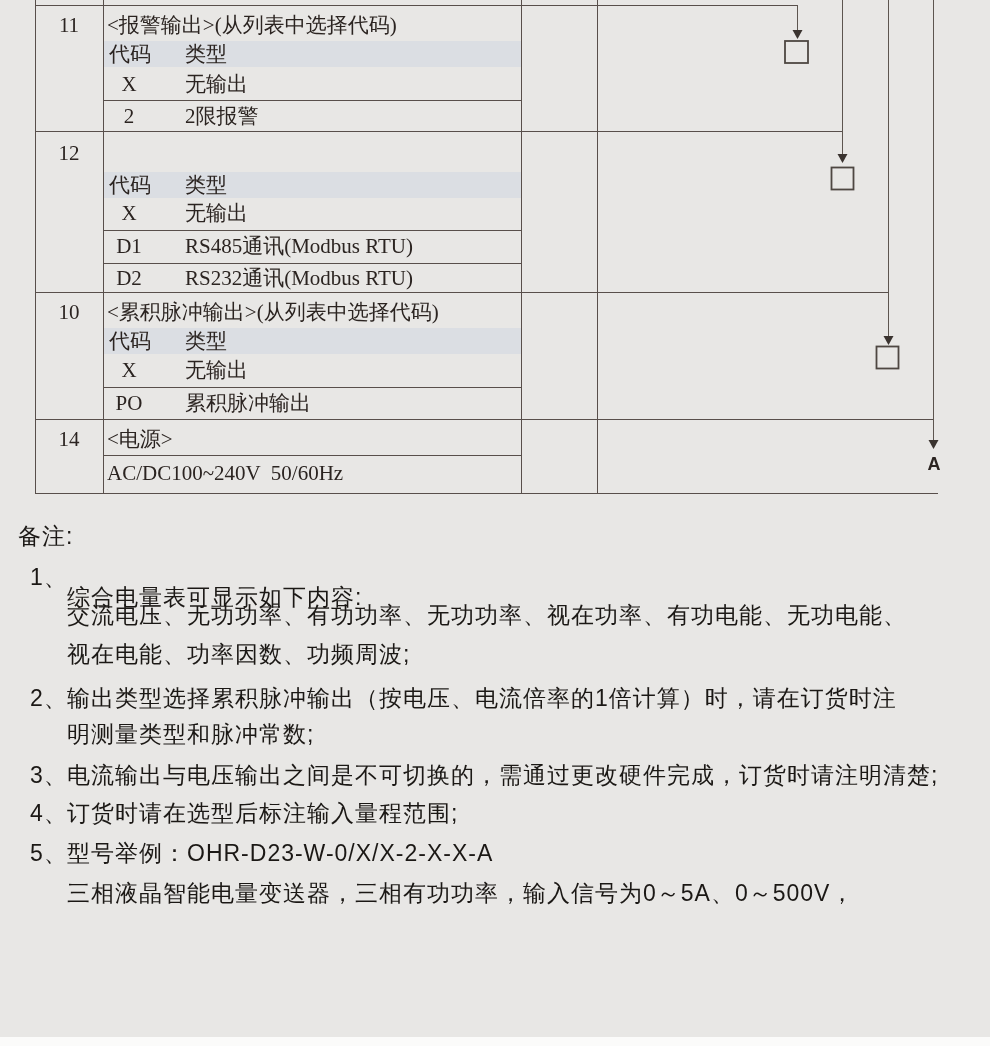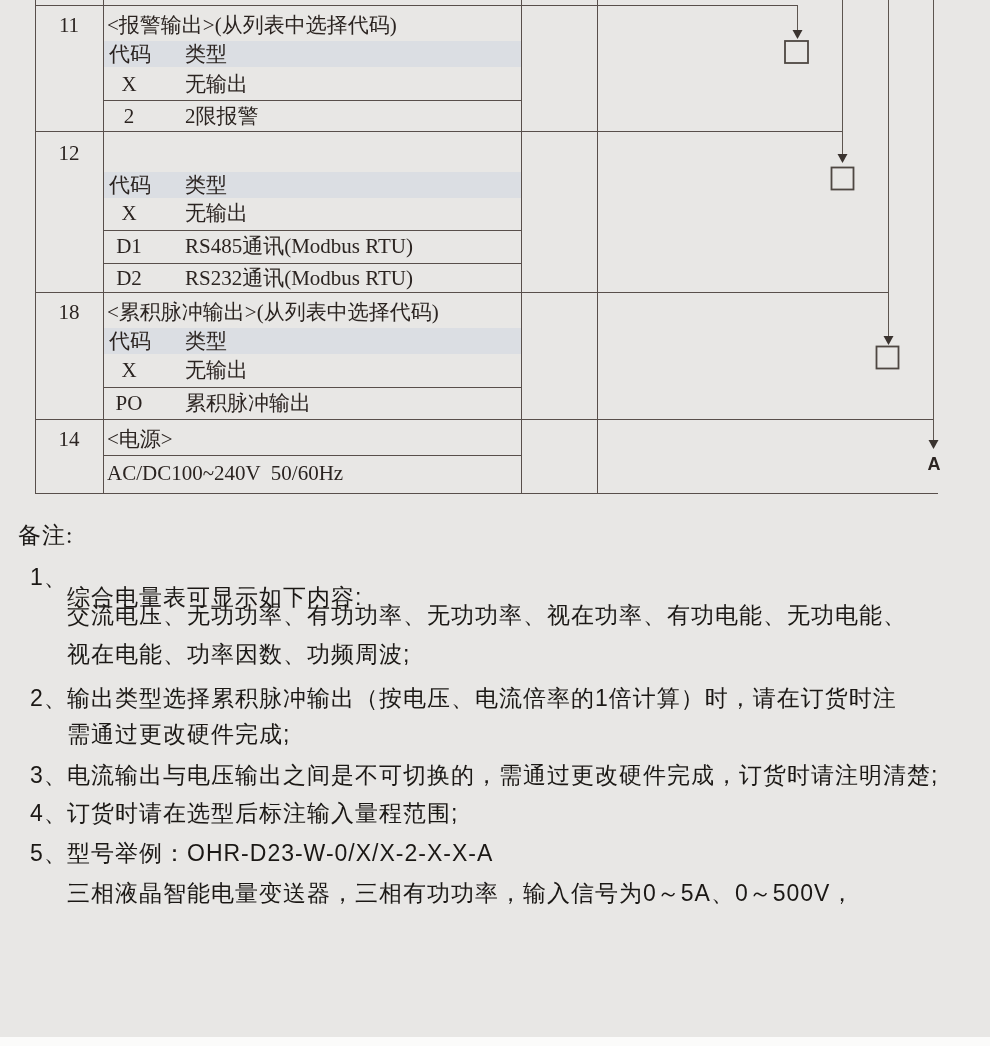--- a/index.html
+++ b/index.html
@@ -21,21 +21,21 @@
     font-family:"Liberation Sans","DejaVu Sans",sans-serif;
     font-size:18px;font-weight:600;color:#2b2421;line-height:22px;
   }
   .note{
     position:absolute;white-space:pre;
     font-family:"Liberation Sans","DejaVu Sans",sans-serif;
     font-size:23px;line-height:28px;letter-spacing:1px;color:#1b1815;
   }
   .nnum{left:30px;}
   .nbody{left:67px;}
-  .nhead{left:18px;font-family:Liberation Serif, serif;}
+  .nhead{left:18px;}
   .bottom-strip{position:absolute;left:0;top:1037px;width:990px;height:9px;background:#fbfbfa;}
 </style>
 </head>
 <body>
 
 <div class="page">
 
   <div class="band" style="top:41px"></div>
   <div class="band" style="top:172px"></div>
   <div class="band" style="top:328px"></div>
@@ -91,21 +91,21 @@
   <div class="t num" style="top:140px">12</div>
   <div class="t hcode" style="top:172px">代码</div>
   <div class="t type" style="top:172px">类型</div>
   <div class="t code" style="top:200px">X</div>
   <div class="t type" style="top:200px">无输出</div>
   <div class="t code" style="top:233px">D1</div>
   <div class="t type" style="top:233px">RS485通讯(Modbus RTU)</div>
   <div class="t code" style="top:265px">D2</div>
   <div class="t type" style="top:265px">RS232通讯(Modbus RTU)</div>
 
-  <div class="t num" style="top:299px">18</div>
+  <div class="t num" style="top:299px">10</div>
   <div class="t title" style="top:299px">&lt;累积脉冲输出&gt;(从列表中选择代码)</div>
   <div class="t hcode" style="top:328px">代码</div>
   <div class="t type" style="top:328px">类型</div>
   <div class="t code" style="top:357px">X</div>
   <div class="t type" style="top:357px">无输出</div>
   <div class="t code" style="top:390px">PO</div>
   <div class="t type" style="top:390px">累积脉冲输出</div>
 
   <div class="t num" style="top:426px">14</div>
   <div class="t title" style="top:426px">&lt;电源&gt;</div>
@@ -115,21 +115,21 @@
 
   <div class="note nhead" style="top:522px">备注:</div>
 
   <div class="note nnum" style="top:563px">1、</div>
   <div class="note nbody" style="top:583px">综合电量表可显示如下内容:</div>
   <div class="note nbody" style="top:601px">交流电压、无功功率、有功功率、无功功率、视在功率、有功电能、无功电能、</div>
   <div class="note nbody" style="top:640px">视在电能、功率因数、功频周波;</div>
 
   <div class="note nnum" style="top:684px">2、</div>
   <div class="note nbody" style="top:684px">输出类型选择累积脉冲输出（按电压、电流倍率的1倍计算）时，请在订货时注</div>
-  <div class="note nbody" style="top:720px">需通过更改硬件完成;</div>
+  <div class="note nbody" style="top:720px">明测量类型和脉冲常数;</div>
 
   <div class="note nnum" style="top:761px">3、</div>
   <div class="note nbody" style="top:761px">电流输出与电压输出之间是不可切换的，需通过更改硬件完成，订货时请注明清楚;</div>
 
   <div class="note nnum" style="top:799px">4、</div>
   <div class="note nbody" style="top:799px">订货时请在选型后标注输入量程范围;</div>
 
   <div class="note nnum" style="top:839px">5、</div>
   <div class="note nbody" style="top:839px">型号举例：OHR-D23-W-0/X/X-2-X-X-A</div>
   <div class="note nbody" style="top:879px">三相液晶智能电量变送器，三相有功功率，输入信号为0～5A、0～500V，</div>

